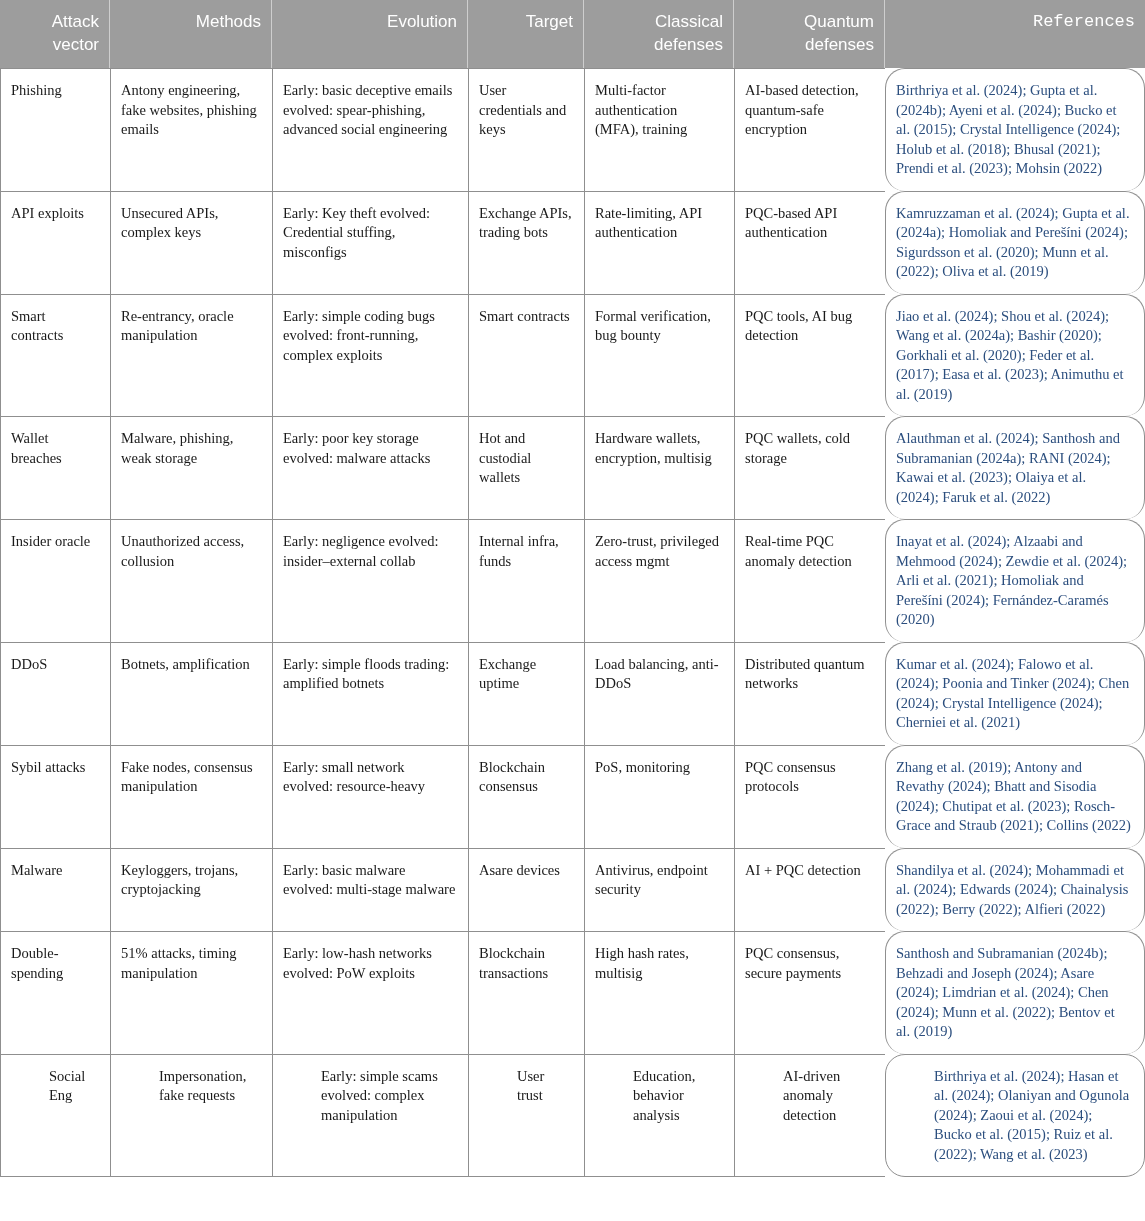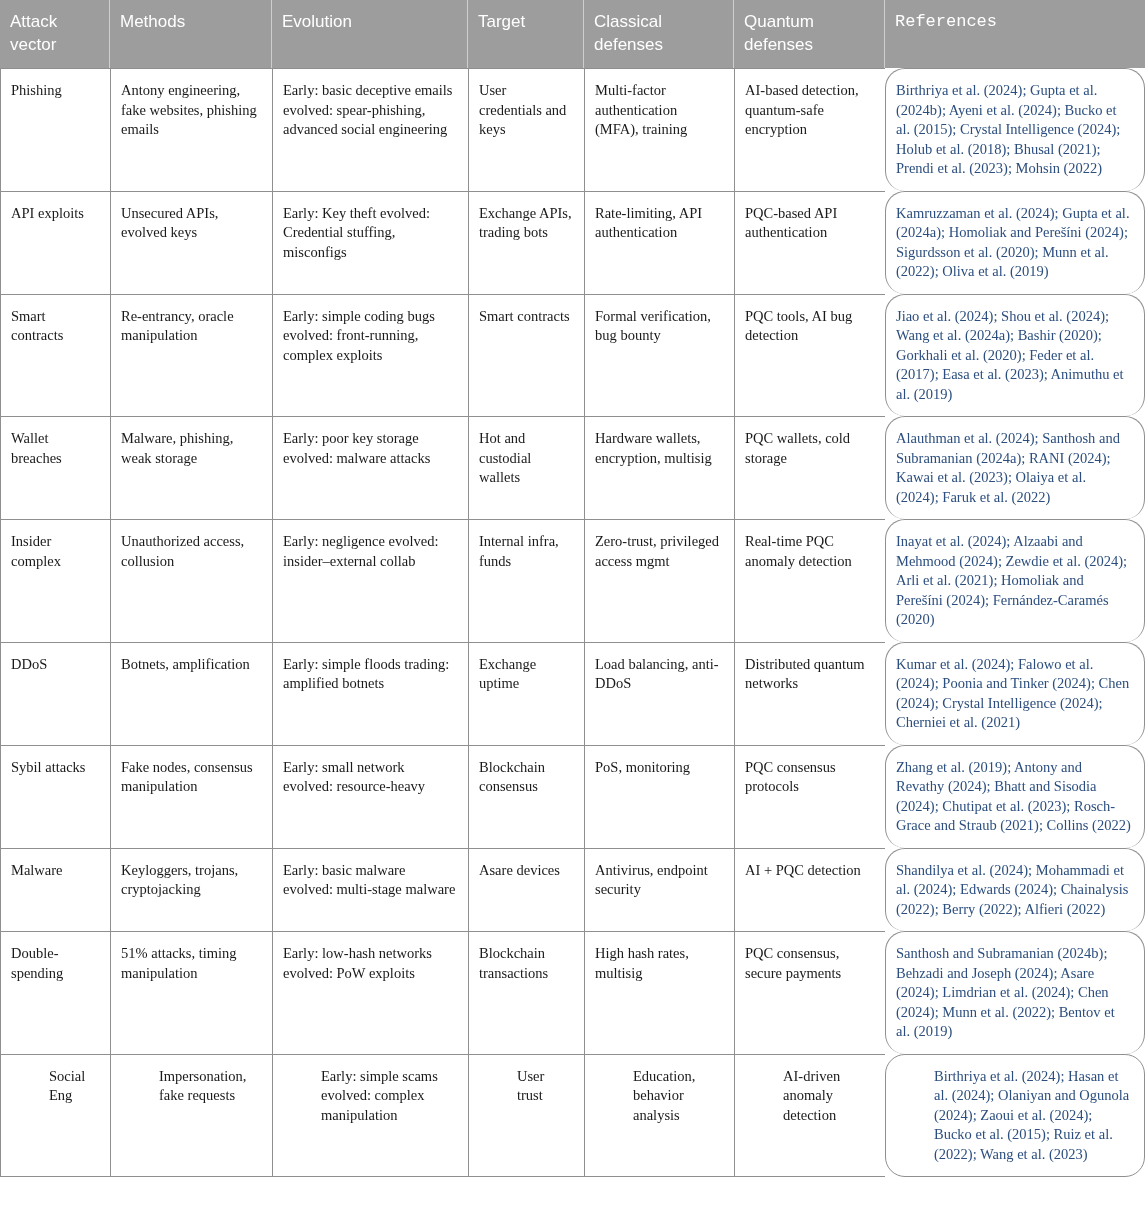--- a/index.html
+++ b/index.html
@@ -27,23 +27,23 @@
     background: var(--row-bg);
     font-family: "Liberation Serif", "DejaVu Serif", serif;
   }
   thead th {
     background: var(--header-bg);
     color: var(--header-text);
     font-family: "Liberation Sans", "DejaVu Sans", sans-serif;
     font-weight: 400;
     font-size: 17px;
     line-height: 23px;
-    text-align: left;
+    text-align: right;
     vertical-align: top;
-    padding: 10px 10px 12px 10px;
+    padding: 10px 10px 12px 27px;
     border-right: 1px solid rgba(255,255,255,0.5);
   }
   thead th:last-child { border-right: 0; font-family: Liberation Mono, monospace; }
   tbody td {
     vertical-align: top;
     color: var(--body-text);
     font-size: 14.5px;
     line-height: 19.5px;
     padding: 12px 12px 12px 10px;
     border-left: 1px solid var(--border);
@@ -88,21 +88,21 @@
     <td>Phishing</td>
     <td>Antony engineering, fake websites, phishing emails</td>
     <td>Early: basic deceptive emails evolved: spear-phishing, advanced social engineering</td>
     <td>User credentials and keys</td>
     <td>Multi-factor authentication (MFA), training</td>
     <td>AI-based detection, quantum-safe encryption</td>
     <td class="refs">Birthriya et al. (2024); Gupta et al. (2024b); Ayeni et al. (2024); Bucko et al. (2015); Crystal Intelligence (2024); Holub et al. (2018); Bhusal (2021); Prendi et al. (2023); Mohsin (2022)</td>
   </tr>
         <tr>
     <td>API exploits</td>
-    <td>Unsecured APIs, evolved keys</td>
+    <td>Unsecured APIs, complex keys</td>
     <td>Early: Key theft evolved: Credential stuffing, misconfigs</td>
     <td>Exchange APIs, trading bots</td>
     <td>Rate-limiting, API authentication</td>
     <td>PQC-based API authentication</td>
     <td class="refs">Kamruzzaman et al. (2024); Gupta et al. (2024a); Homoliak and Perešíni (2024); Sigurdsson et al. (2020); Munn et al. (2022); Oliva et al. (2019)</td>
   </tr>
         <tr>
     <td>Smart contracts</td>
     <td>Re-entrancy, oracle manipulation</td>
     <td>Early: simple coding bugs evolved: front-running, complex exploits</td>
@@ -114,21 +114,21 @@
         <tr>
     <td>Wallet breaches</td>
     <td>Malware, phishing, weak storage</td>
     <td>Early: poor key storage evolved: malware attacks</td>
     <td>Hot and custodial wallets</td>
     <td>Hardware wallets, encryption, multisig</td>
     <td>PQC wallets, cold storage</td>
     <td class="refs">Alauthman et al. (2024); Santhosh and Subramanian (2024a); RANI (2024); Kawai et al. (2023); Olaiya et al. (2024); Faruk et al. (2022)</td>
   </tr>
         <tr>
-    <td>Insider complex</td>
+    <td>Insider oracle</td>
     <td>Unauthorized access, collusion</td>
     <td>Early: negligence evolved: insider–external collab</td>
     <td>Internal infra, funds</td>
     <td>Zero-trust, privileged access mgmt</td>
     <td>Real-time PQC anomaly detection</td>
     <td class="refs">Inayat et al. (2024); Alzaabi and Mehmood (2024); Zewdie et al. (2024); Arli et al. (2021); Homoliak and Perešíni (2024); Fernández-Caramés (2020)</td>
   </tr>
         <tr>
     <td>DDoS</td>
     <td>Botnets, amplification</td>

